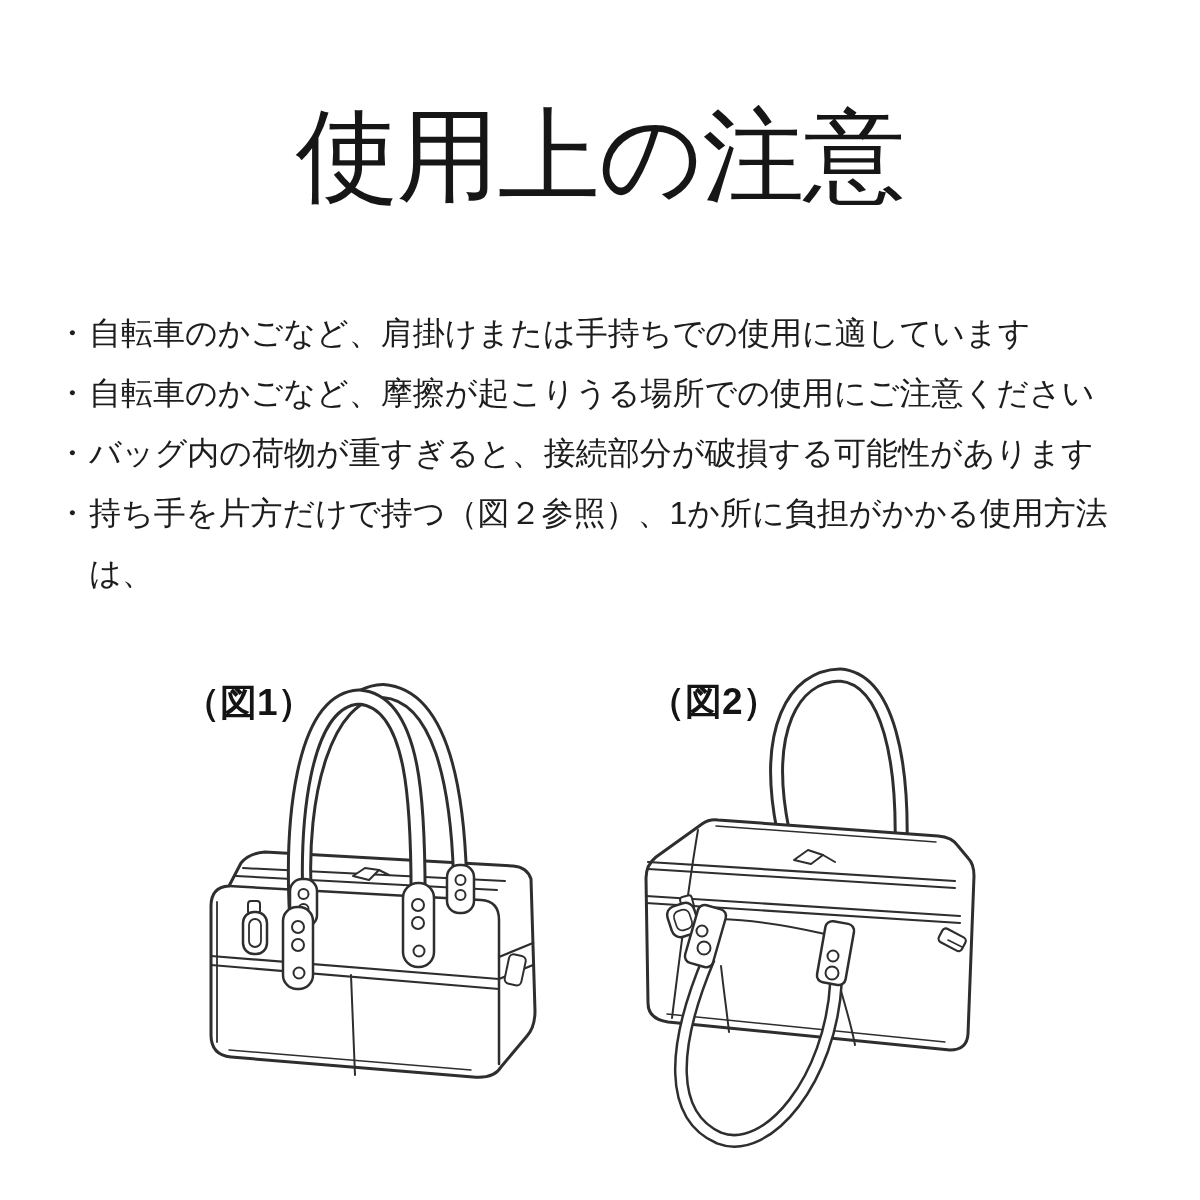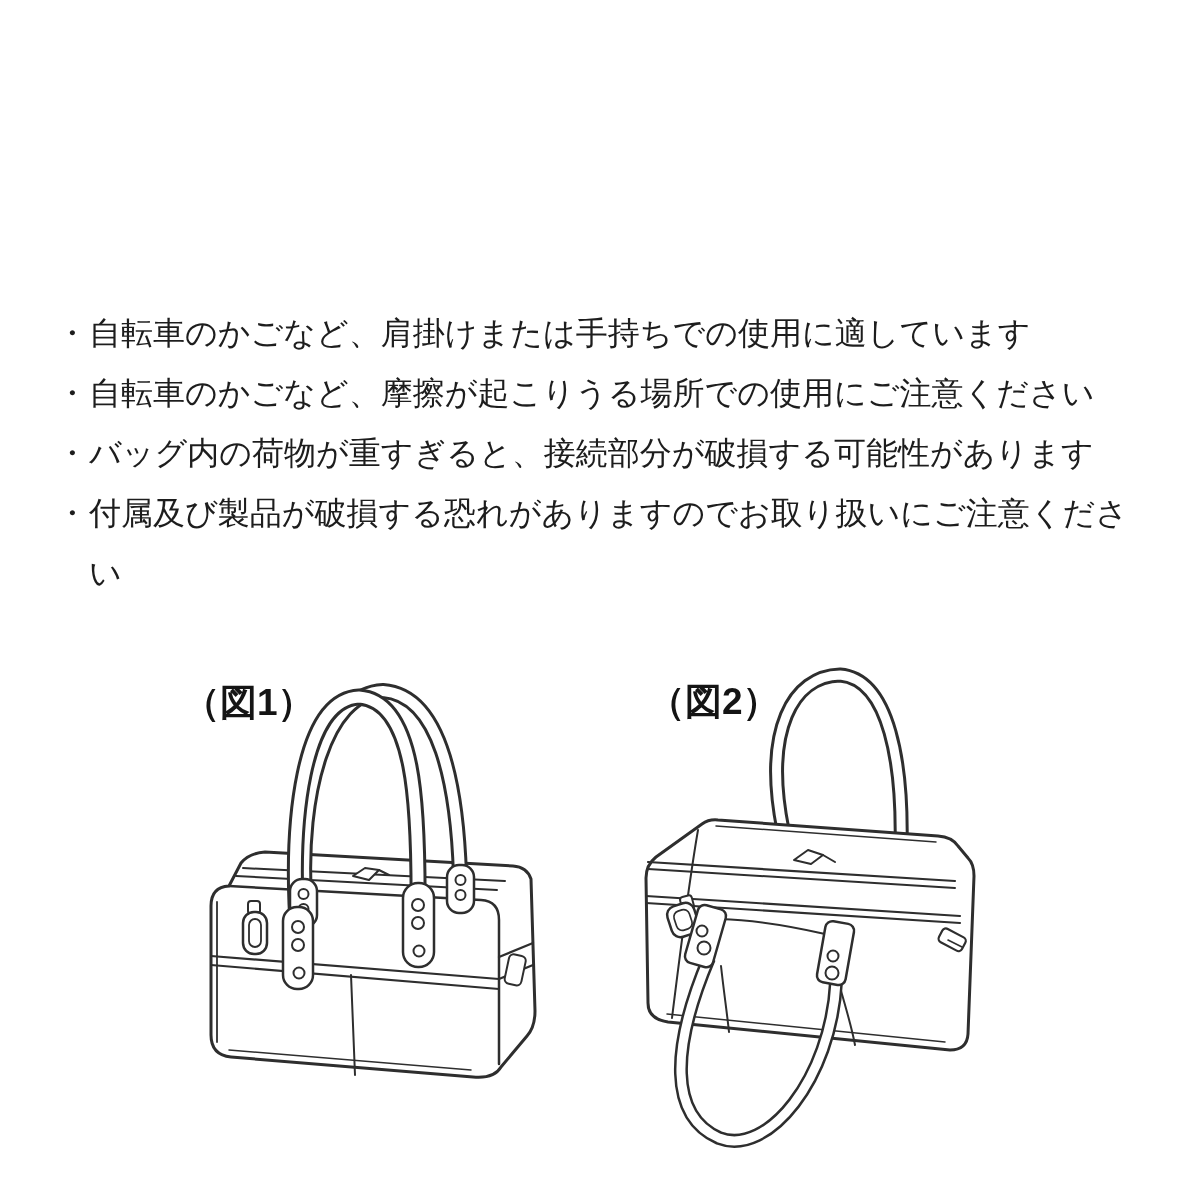--- a/index.html
+++ b/index.html
@@ -49,37 +49,38 @@
     fill:#141414;
   }
   svg .ln{stroke:#2e2e2e;fill:none;stroke-linecap:round;stroke-linejoin:round;}
   svg .fillw{fill:#ffffff;}
 </style>
 </head>
 <body>
 
 <div class="page">
 
+  <div class="title">使用上の注意</div>
 
   <ul class="notes">
     <li class="note-item">
       <span class="note-bullet">・</span>
       <span class="note-line">自転車のかごなど、肩掛けまたは手持ちでの使用に適しています</span>
     </li>
     <li class="note-item">
       <span class="note-bullet">・</span>
       <span class="note-line">自転車のかごなど、摩擦が起こりうる場所での使用にご注意ください</span>
     </li>
     <li class="note-item">
       <span class="note-bullet">・</span>
       <span class="note-line">バッグ内の荷物が重すぎると、接続部分が破損する可能性があります</span>
     </li>
     <li class="note-item">
       <span class="note-bullet">・</span>
-      <span class="note-line">付属及び製品が破損する恐れがありますのでお取り扱いにご注意ください</span>
+      <span class="note-line">持ち手を片方だけで持つ（図２参照）、1か所に負担がかかる使用方法は、</span>
     </li>
   </ul>
 
   <svg class="figure" style="left:165px;top:655px;" width="460" height="470" viewBox="0 0 460 470">
     <text class="fig-label" x="18" y="60">（図1）</text>
 
     <g>
       <path class="ln fillw" stroke-width="3" d="M 100 197 L 348 211 Q 362 212 366 224 L 370 356 Q 370 372 362 381 L 336 412 Q 329 424 308 422 L 66 402 Q 46 400 46 380 L 46 251 Q 46 232 64 231 L 76 208 Q 84 198 100 197 Z"></path>
       <path class="ln" stroke-width="2.5" d="M 64 231 L 316 245 Q 334 246 334 265 L 334 409"></path>
       <path class="ln" stroke-width="2" d="M 78 213 L 340 226"></path>

